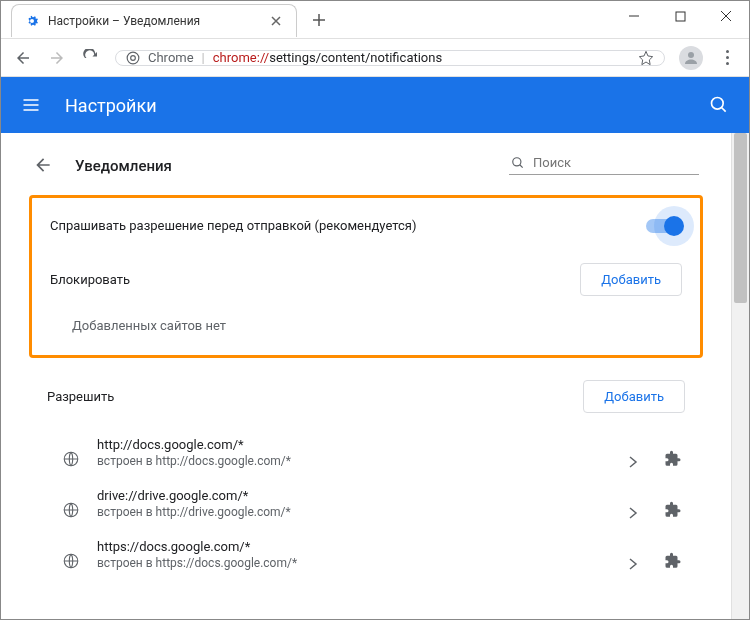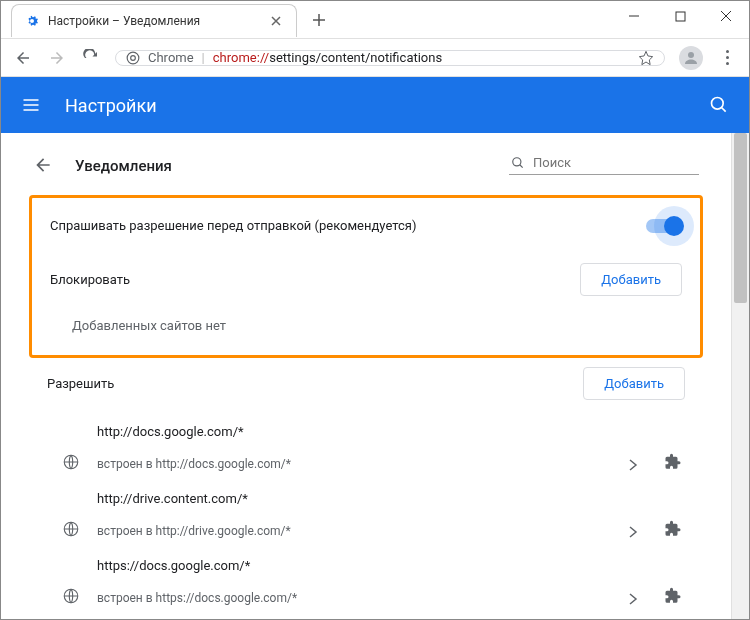--- a/index.html
+++ b/index.html
@@ -49,21 +49,21 @@
 .toggle-knob { position: absolute; right: -2px; top: -3px; width: 20px; height: 20px; background: #1a73e8; border-radius: 50%; box-shadow: 0 0 0 10px rgba(26,115,232,0.15); }
 
 .section-head { display: flex; align-items: center; padding: 10px 18px 14px; font-size: 13px; color: #202124; }
 .add-btn { margin-left: auto; border: 1px solid #dadce0; border-radius: 4px; padding: 8px 20px; font-size: 13px; color: #1a73e8; cursor: pointer; background: #fff; }
 .empty-text { padding: 8px 18px 22px 40px; font-size: 13px; color: #5f6368; }
 
 .site-row { display: flex; align-items: flex-end; padding: 10px 18px; gap: 16px; }
 .globe { color: #5f6368; width: 20px; display: flex; justify-content: center; margin-left: 14px; }
 .site-info { flex: 1; }
 .site-url { font-size: 13px; color: #202124; }
-.site-sub { font-size: 12px; color: #5f6368; margin-top: 18px; }
+.site-sub { font-size: 12px; color: #5f6368; margin-top: 2px; }
 .row-action { color: #5f6368; width: 24px; display: flex; justify-content: center; cursor: pointer; }
 
 svg { display: block; }
 </style>
 </head>
 <body>
 
 <div class="titlebar">
   <div class="tab">
     <span class="tab-icon">
@@ -190,21 +190,21 @@
         <div class="toggle-knob"></div>
       </div>
     </div>
     <div class="section-head">
       <span>Блокировать</span>
       <div class="add-btn">Добавить</div>
     </div>
     <div class="empty-text">Добавленных сайтов нет</div>
   </div>
 
-  <div class="section-head" style="padding-top:9px;">
+  <div class="section-head" style="padding-top:22px;">
     <span>Разрешить</span>
     <div class="add-btn">Добавить</div>
   </div>
 
   <div id="allow-list">
         <div class="site-row">
     <div class="globe">
       <svg width="18" height="18" viewBox="0 0 24 24">
               <circle cx="12" cy="12" r="9" fill="none" stroke="#5f6368" stroke-width="1.5"></circle>
               <path d="M3 12h18M12 3c3 3 3 15 0 18M12 3c-3 3-3 15 0 18" fill="none" stroke="#5f6368" stroke-width="1.5"></path>
@@ -226,21 +226,21 @@
     </div>
         </div>
         <div class="site-row">
     <div class="globe">
       <svg width="18" height="18" viewBox="0 0 24 24">
               <circle cx="12" cy="12" r="9" fill="none" stroke="#5f6368" stroke-width="1.5"></circle>
               <path d="M3 12h18M12 3c3 3 3 15 0 18M12 3c-3 3-3 15 0 18" fill="none" stroke="#5f6368" stroke-width="1.5"></path>
             </svg>
     </div>
     <div class="site-info">
-      <div class="site-url">http://drive.content.com/*</div>
+      <div class="site-url">drive://drive.google.com/*</div>
       <div class="site-sub">встроен в http://drive.google.com/*</div>
     </div>
     <div class="row-action">
       <svg width="10" height="12" viewBox="0 0 10 12">
               <path d="M2 1l6 5-6 5" fill="none" stroke="#5f6368" stroke-width="1.5"></path>
             </svg>
     </div>
     <div class="row-action">
       <svg width="18" height="18" viewBox="0 0 24 24" fill="#5f6368">
               <path d="M20 11h-2V7a2 2 0 00-2-2h-4V3a2 2 0 10-4 0v2H4a2 2 0 00-2 2v4h2a2 2 0 110 4H2v4a2 2 0 002 2h4v-2a2 2 0 114 0v2h4a2 2 0 002-2v-4h2a2 2 0 100-4z"></path>

